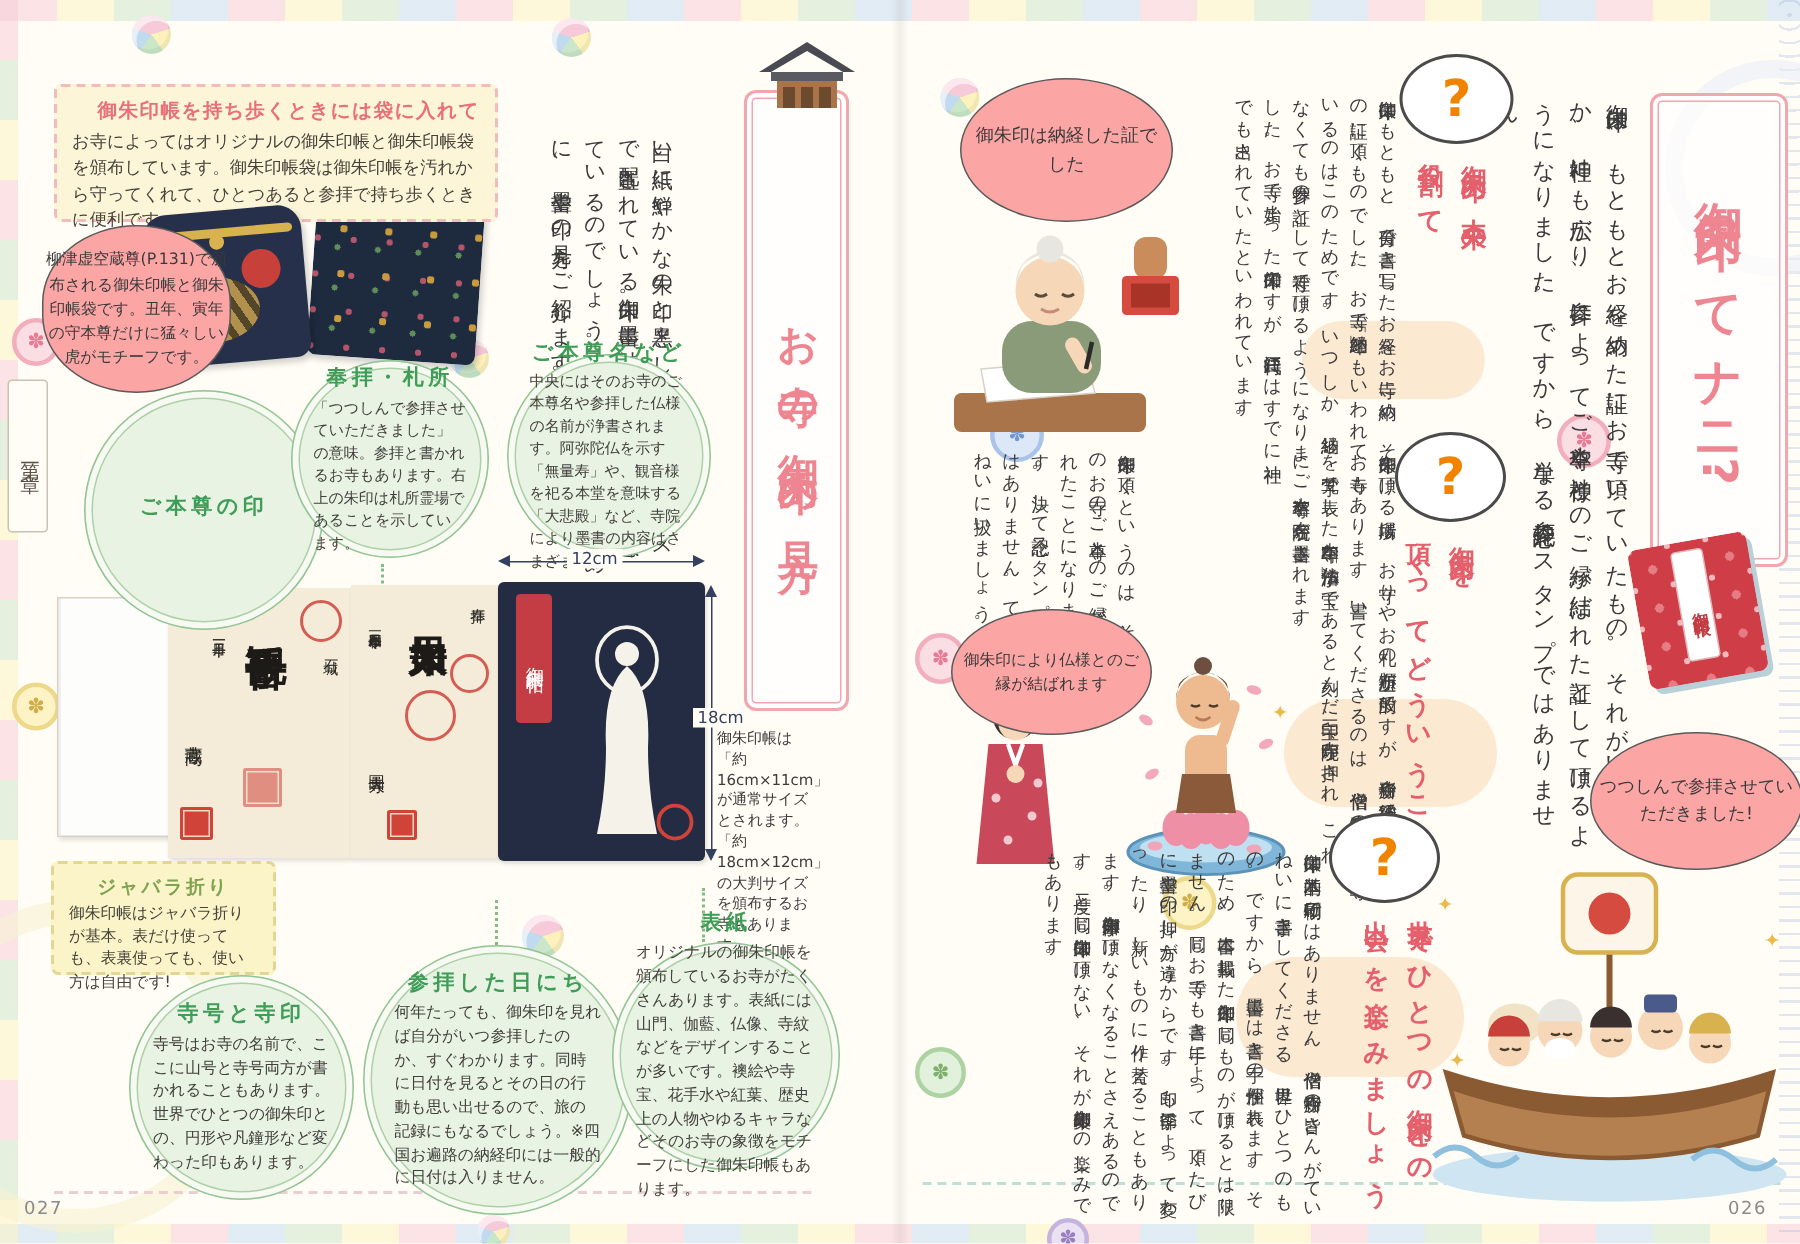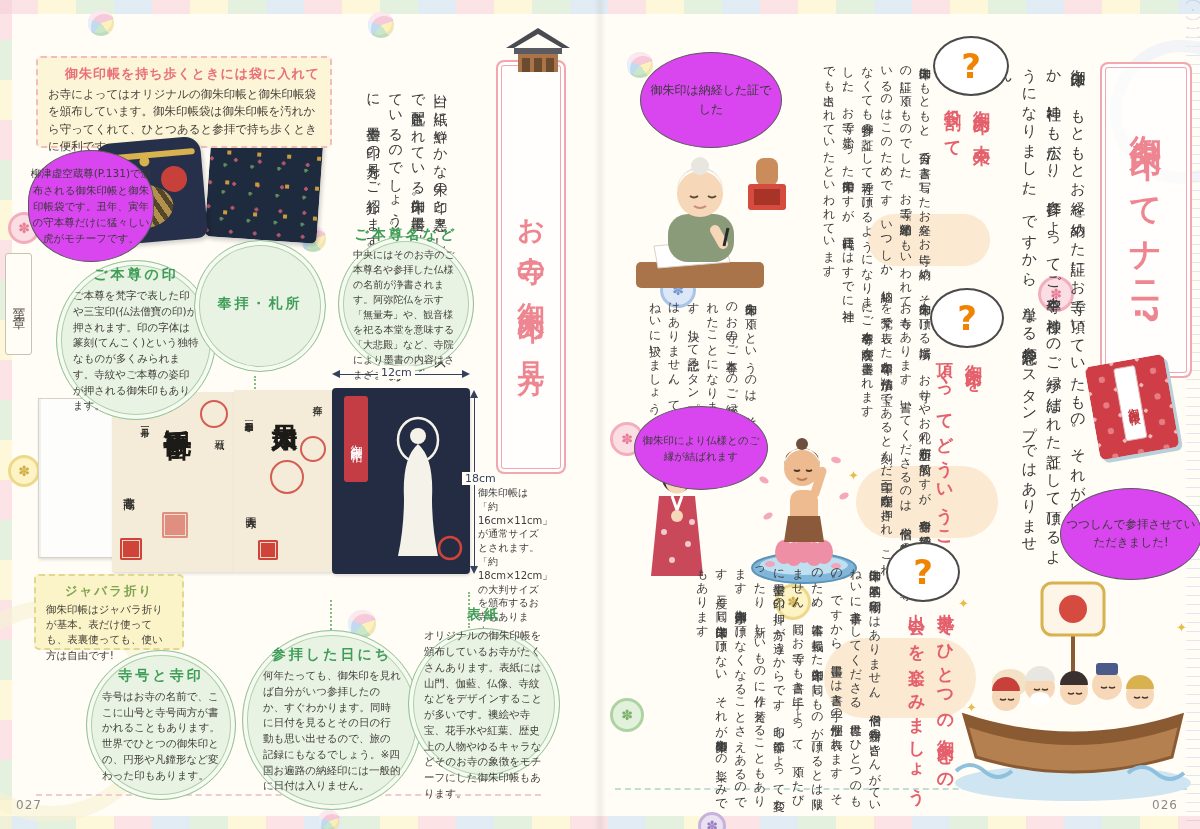--- a/index.html
+++ b/index.html
@@ -64,21 +64,21 @@
   #q3-bubble{left:886px;top:542px;width:70px;height:56px;}
   .qheading{font-size:17px;font-weight:bold;color:#e4606c;letter-spacing:4px;line-height:1.7;z-index:1;}
   #q1-heading{left:936px;top:96px;width:60px;height:220px;}
   #q2-heading{left:928px;top:350px;width:60px;height:245px;}
   #q3-heading{left:900px;top:600px;width:60px;height:252px;}
   .qbody{font-size:12px;line-height:1.6;letter-spacing:.5px;color:#3c3c3c;z-index:1;}
   #q1-body{left:778px;top:58px;width:156px;height:246px;}
   #q2-body1{left:792px;top:294px;width:142px;height:288px;}
   #q2-body2{left:636px;top:294px;width:124px;height:138px;}
   #q3-body{left:626px;top:560px;width:258px;height:254px;}
-  .speech{background:#d946ef;border:1.5px solid #5a5a5a;border-radius:50%;z-index:3;
+  .speech{background:#fca5a5;border:1.5px solid #5a5a5a;border-radius:50%;z-index:3;
     display:flex;align-items:center;justify-content:center;text-align:center;line-height:1.55;}
   #q1-speech{left:640px;top:52px;width:132px;height:86px;font-size:12px;padding:4px;}
   #q2-speech{left:634px;top:406px;width:124px;height:74px;font-size:10.5px;padding:4px;}
   #q3-speech{left:1060px;top:488px;width:132px;height:82px;font-size:11.5px;padding:4px;}
 
   
   #r-book{left:1092px;top:360px;width:80px;height:94px;transform:rotate(-10deg);z-index:2;
     background:#cf3d46;border-radius:6px;box-shadow:3px 4px 0 #b9d0d8;
     background-image:radial-gradient(#e77d84 3px,transparent 3px),radial-gradient(#f3b9bd 2px,transparent 2px);
     background-size:26px 26px,26px 26px;background-position:2px 2px,14px 14px;}
@@ -357,24 +357,24 @@
     <div class="knot"></div>
     <div class="sun"></div>
     <div class="tiger"></div>
   </div>
   <div id="pouch-speech" class="abs speech">
     <span>柳津虚空蔵尊(P.131)で頒布される御朱印帳と御朱印帳袋です。丑年、寅年の守本尊だけに猛々しい虎がモチーフです。</span>
   </div>
 
   <div id="c0" class="abs gcircle">
     <div class="gc-title">ご本尊の印</div>
-    <div class="gc-body">ご本尊を梵字で表した印や三宝印(仏法僧寶の印)が押されます。印の字体は篆刻(てんこく)という独特なものが多くみられます。寺紋やご本尊の姿印が押される御朱印もあります。</div>
   </div>
   <div id="c1" class="abs gcircle">
     <div class="gc-title">奉拝・札所</div>
+    <div class="gc-body">「つつしんで参拝させていただきました」の意味。参拝と書かれるお寺もあります。右上の朱印は札所霊場であることを示しています。</div>
   </div>
   <div id="c2" class="abs gcircle">
     <div class="gc-title">ご本尊名など</div>
     <div class="gc-body">中央にはそのお寺のご本尊名や参拝した仏様の名前が浄書されます。阿弥陀仏を示す「無量寿」や、観音様を祀る本堂を意味する「大悲殿」など、寺院により墨書の内容はさまざまです。</div>
   </div>
   <div id="c3" class="abs gcircle">
     <div class="gc-title">寺号と寺印</div>
     <div class="gc-body">寺号はお寺の名前で、ここに山号と寺号両方が書かれることもあります。世界でひとつの御朱印との、円形や凡鐘形など変わった印もあります。</div>
   </div>
   <div id="c4" class="abs gcircle">

